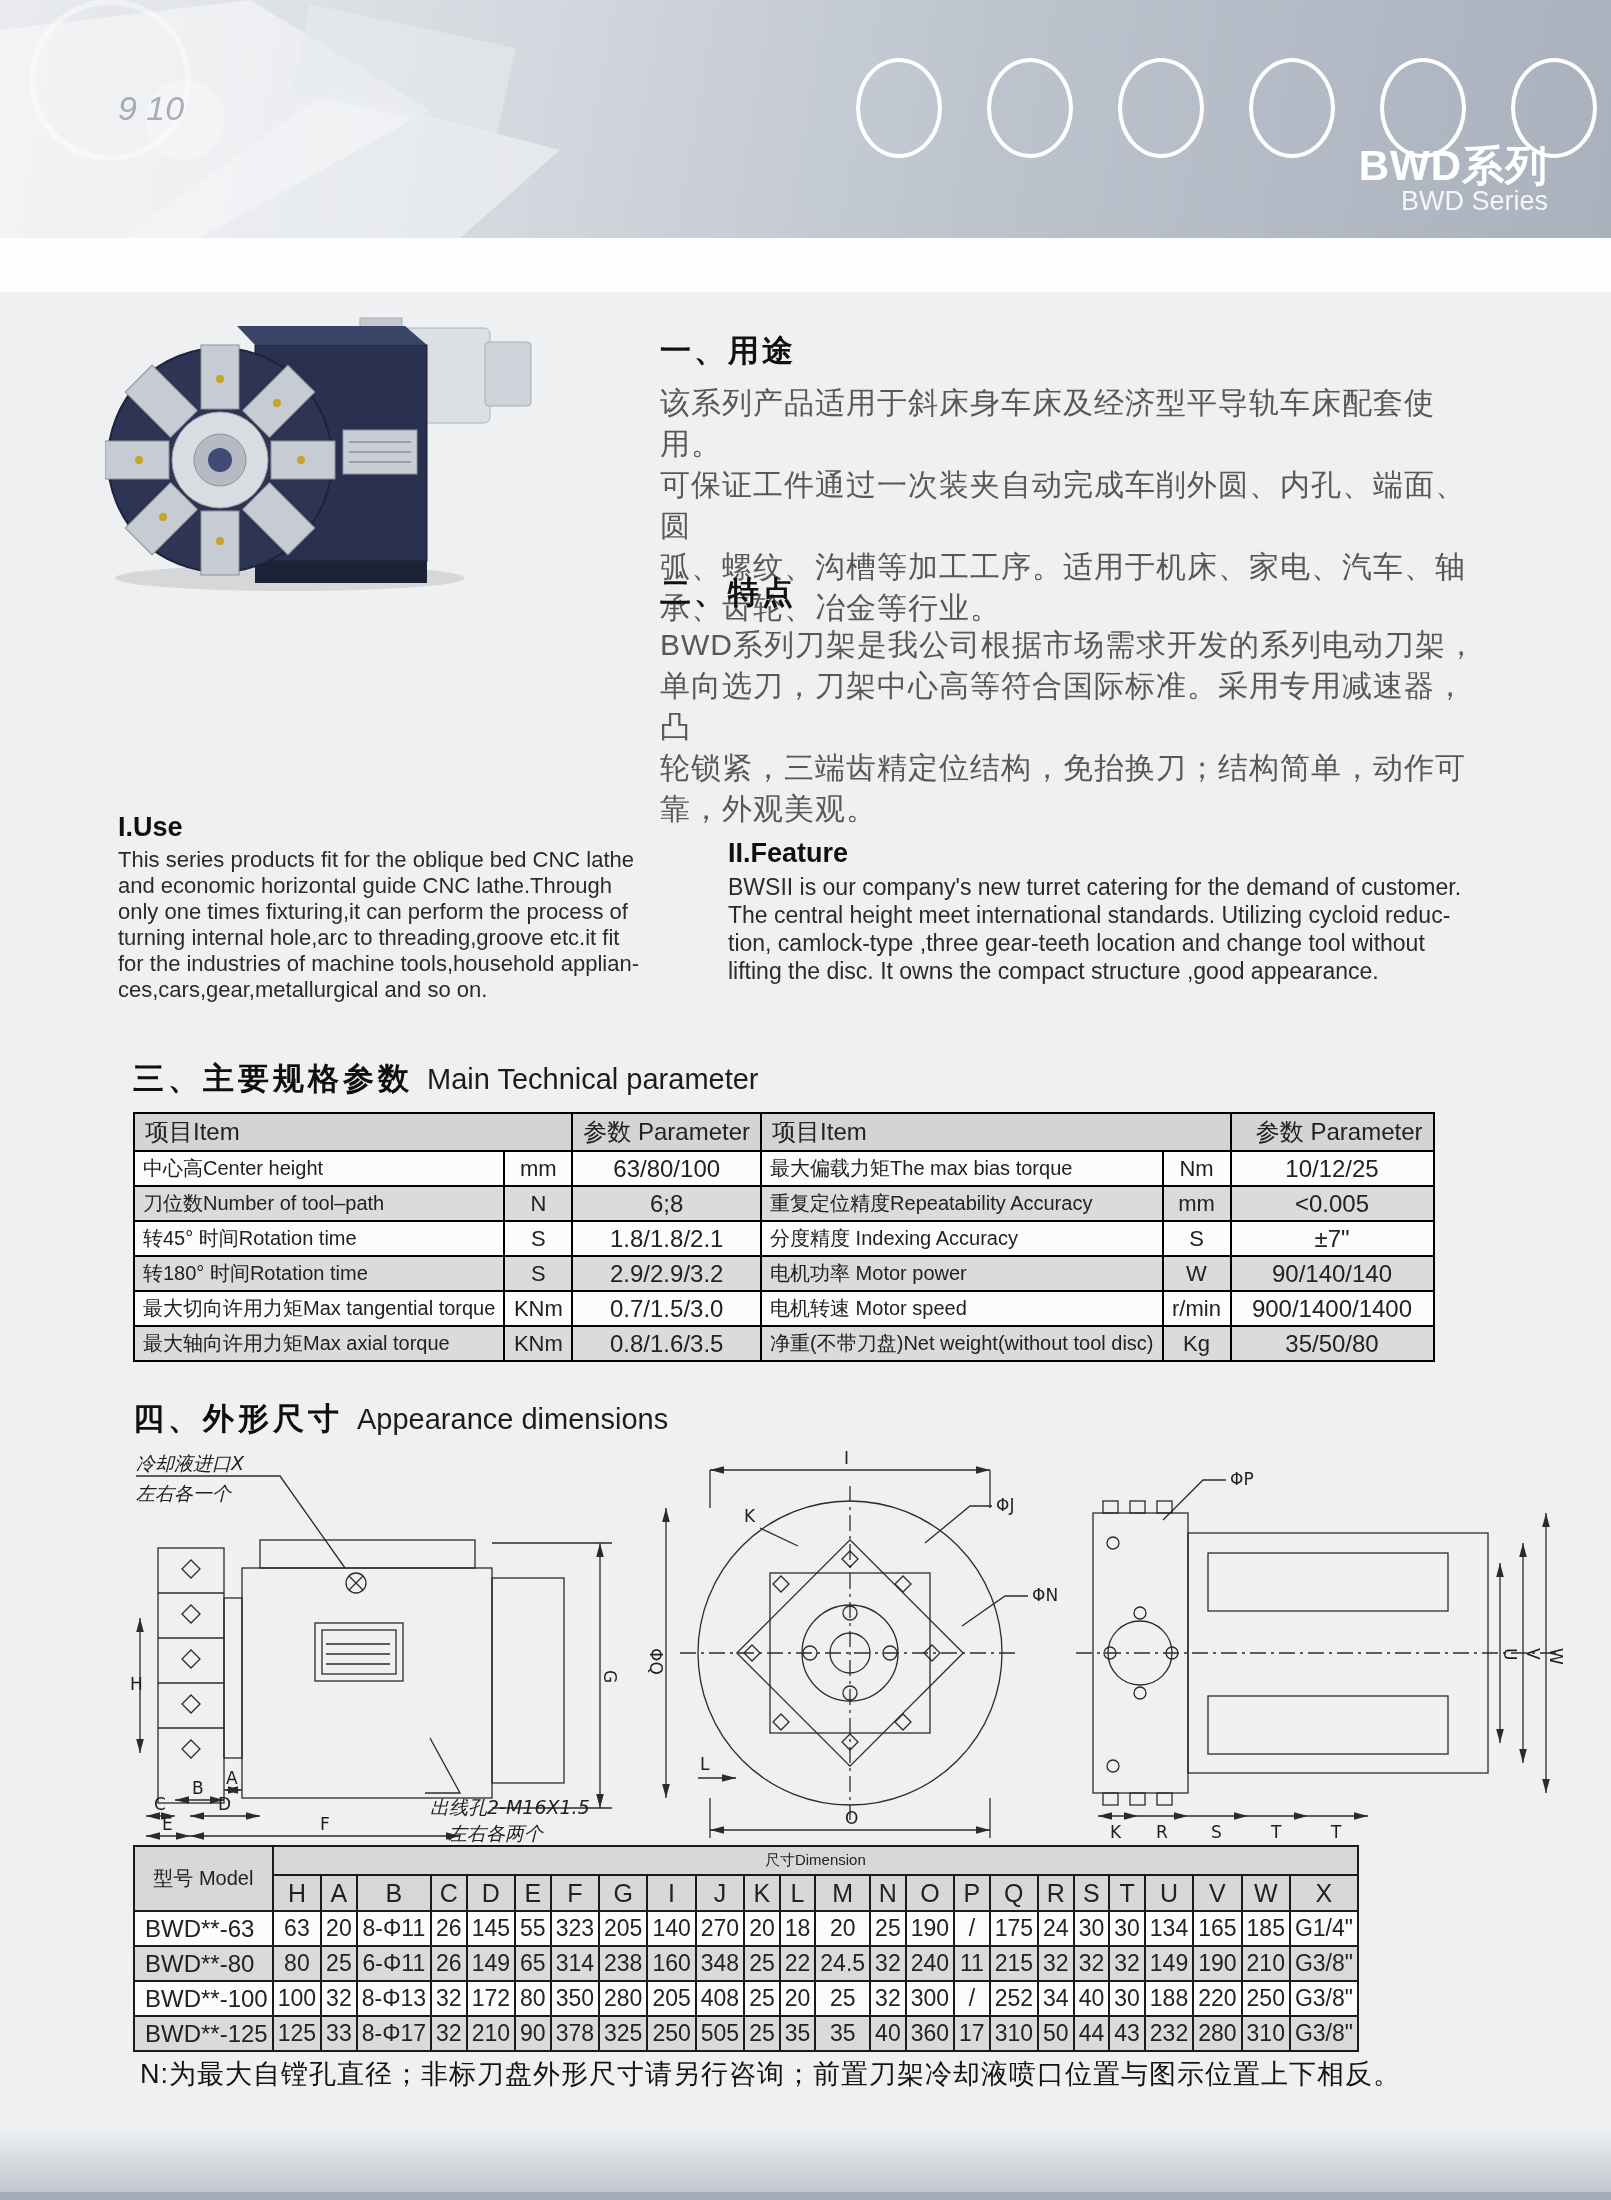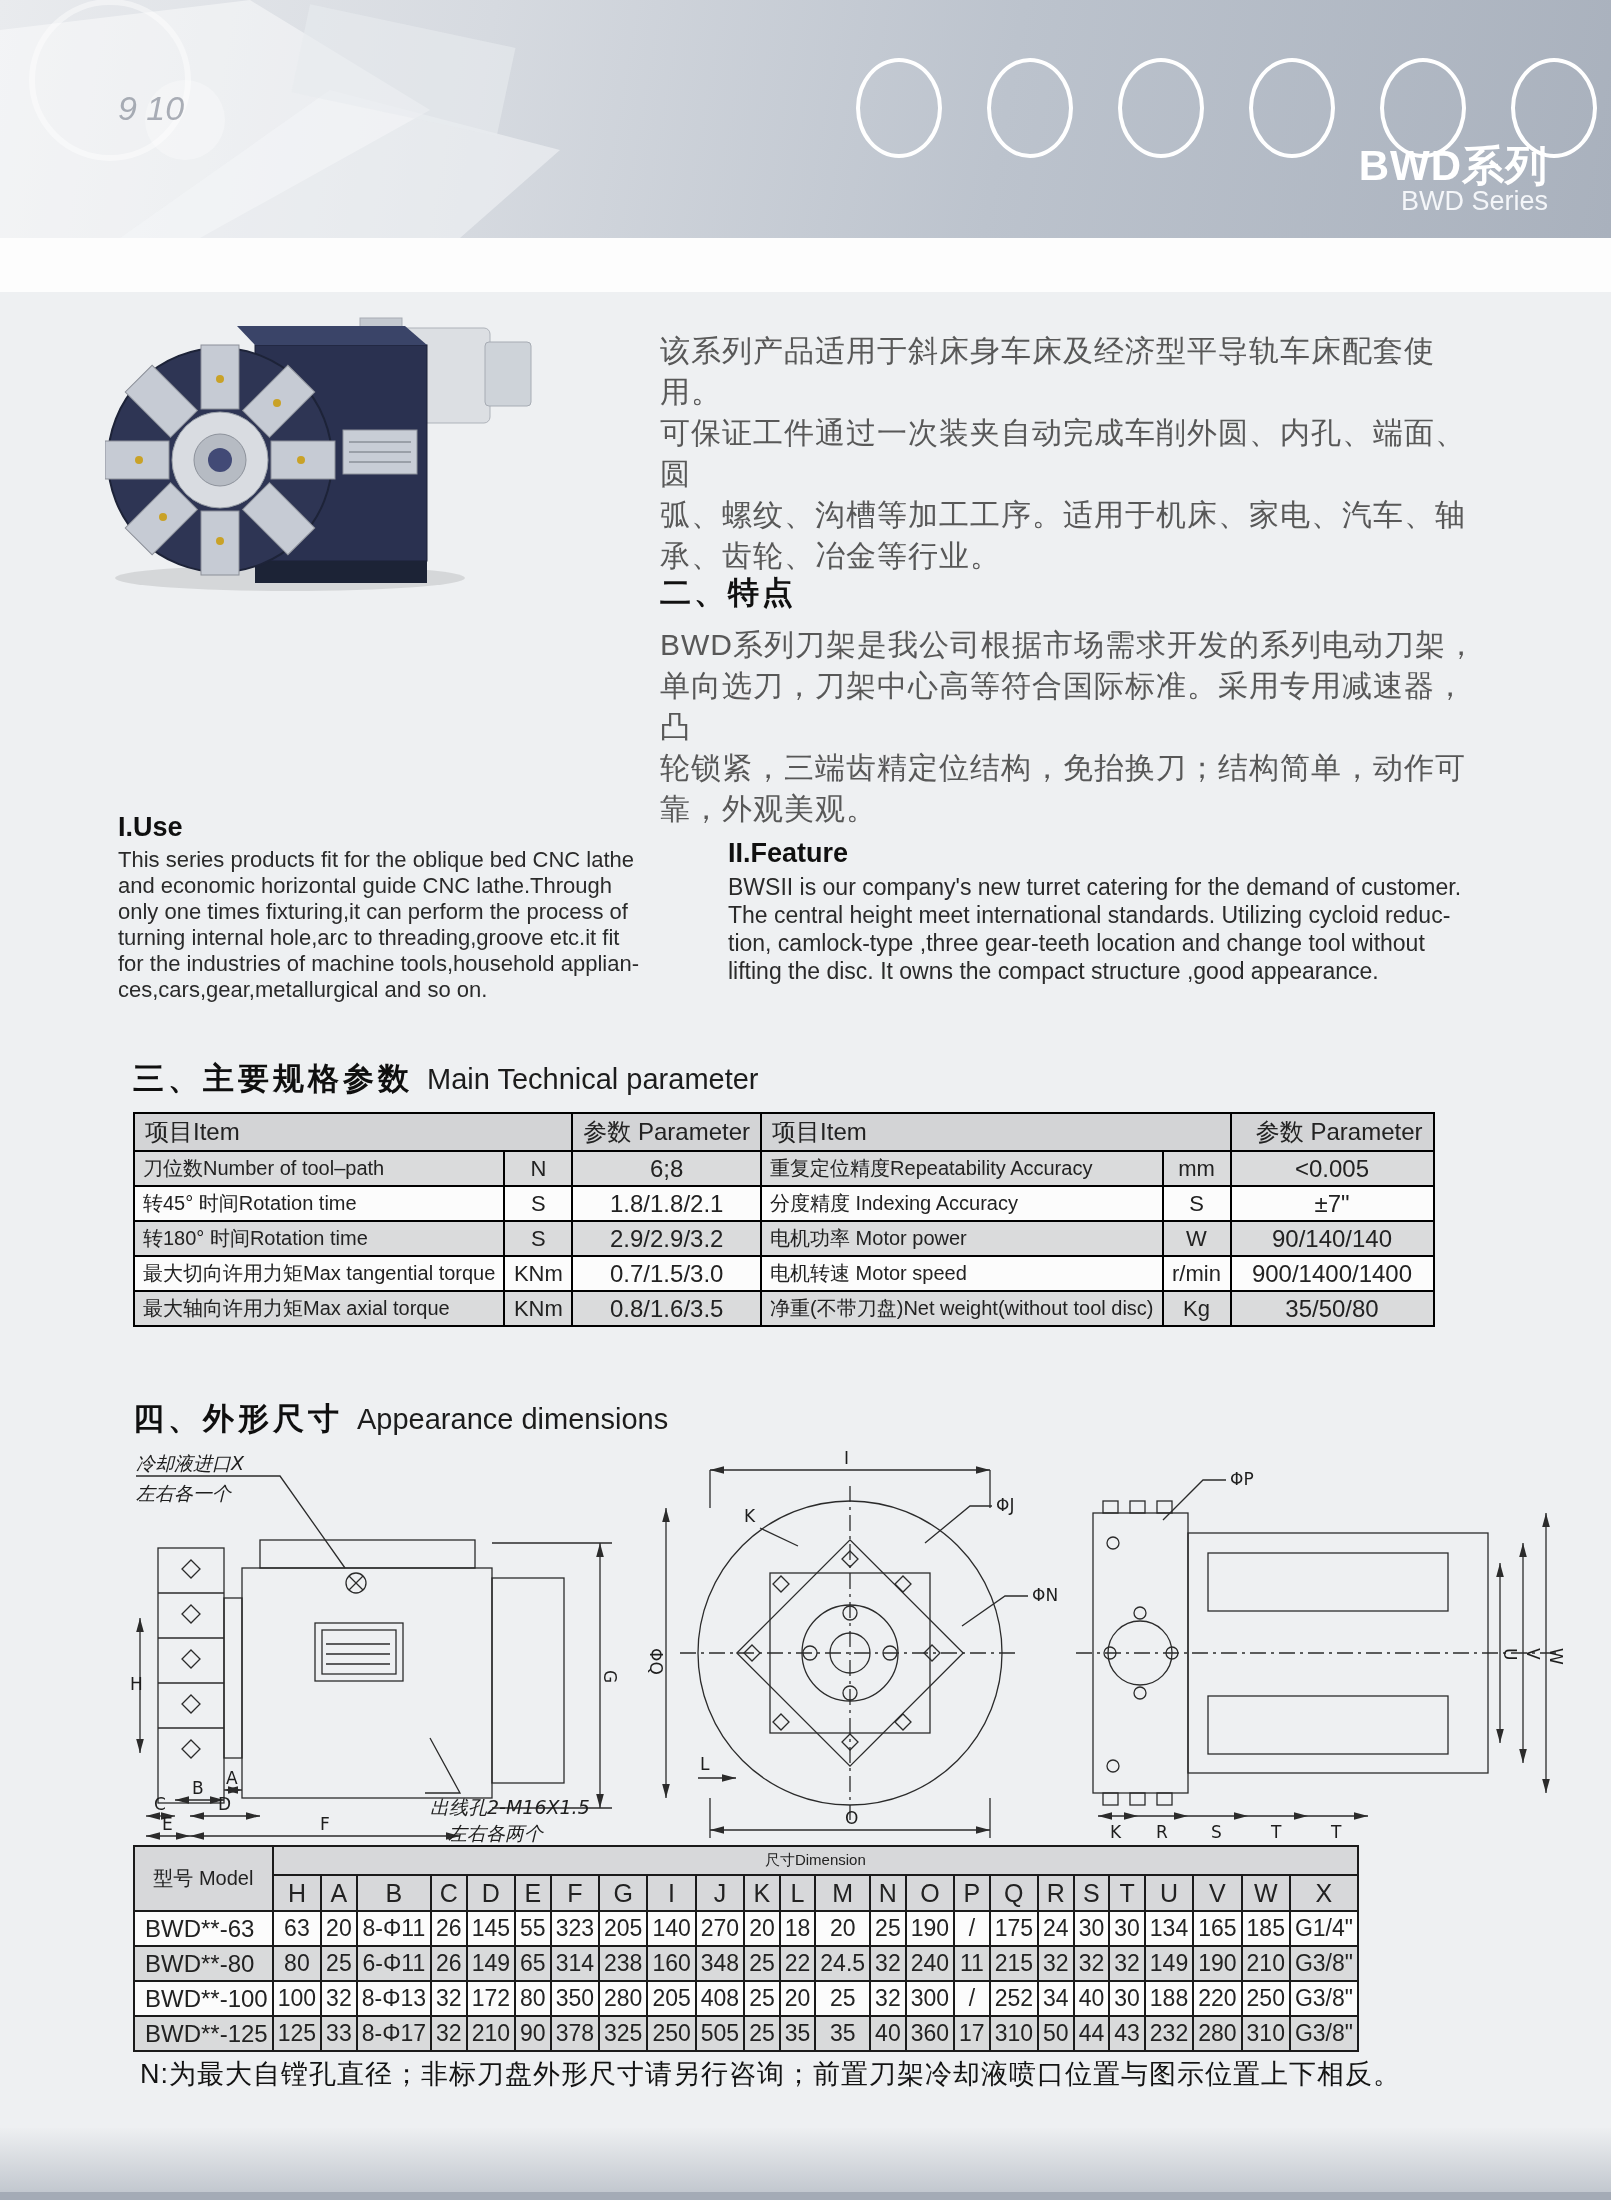--- a/index.html
+++ b/index.html
@@ -117,20 +117,21 @@
         <circle cx="172" cy="93" r="4"></circle>
           <circle cx="58" cy="207" r="4"></circle>
       </g>
       <circle cx="115" cy="150" r="48" fill="#d9dce1" stroke="#9aa0a8"></circle>
       <circle cx="115" cy="150" r="26" fill="#b6bbc3" stroke="#8d929b"></circle>
       <circle cx="115" cy="150" r="12" fill="#424a76"></circle>
     </g>
   </svg>
 
   <div class="cn-block" style="left:660px;top:330px">
+    <div class="cn-title">一、用途</div>
     <div>
         <div class="tline">该系列产品适用于斜床身车床及经济型平导轨车床配套使用。</div>
         <div class="tline">可保证工件通过一次装夹自动完成车削外圆、内孔、端面、圆</div>
         <div class="tline">弧、螺纹、沟槽等加工工序。适用于机床、家电、汽车、轴</div>
         <div class="tline">承、齿轮、冶金等行业。</div>
       </div>
   </div>
   <div class="cn-block" style="left:660px;top:572px">
     <div class="cn-title">二、特点</div>
     <div>
@@ -168,20 +169,28 @@
   <table class="spec">
     <thead>
       <tr>
         <th colspan="2">项目Item</th>
         <th class="param-h">参数 Parameter</th>
         <th colspan="2">项目Item</th>
         <th class="param-h">参数 Parameter</th>
       </tr>
     </thead>
     <tbody>
+        <tr>
+          <td class="item">中心高Center height</td>
+          <td class="unit">mm</td>
+          <td class="val lval">63/80/100</td>
+          <td class="item">最大偏载力矩The max bias torque</td>
+          <td class="unit">Nm</td>
+          <td class="val rval">10/12/25</td>
+        </tr>
         <tr class="alt">
           <td class="item">刀位数Number of  tool–path</td>
           <td class="unit">N</td>
           <td class="val lval">6;8</td>
           <td class="item">重复定位精度Repeatability Accuracy</td>
           <td class="unit">mm</td>
           <td class="val rval">&lt;0.005</td>
         </tr>
         <tr>
           <td class="item">转45° 时间Rotation time</td>

